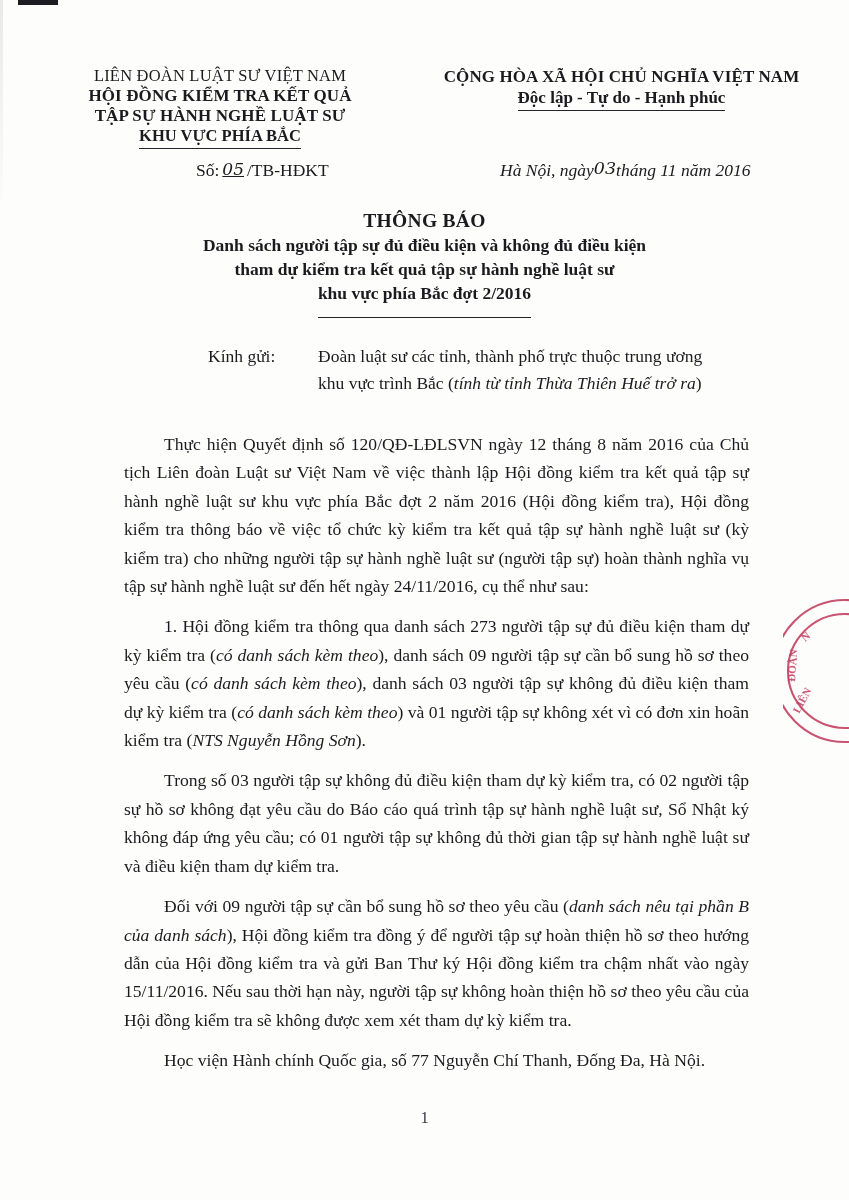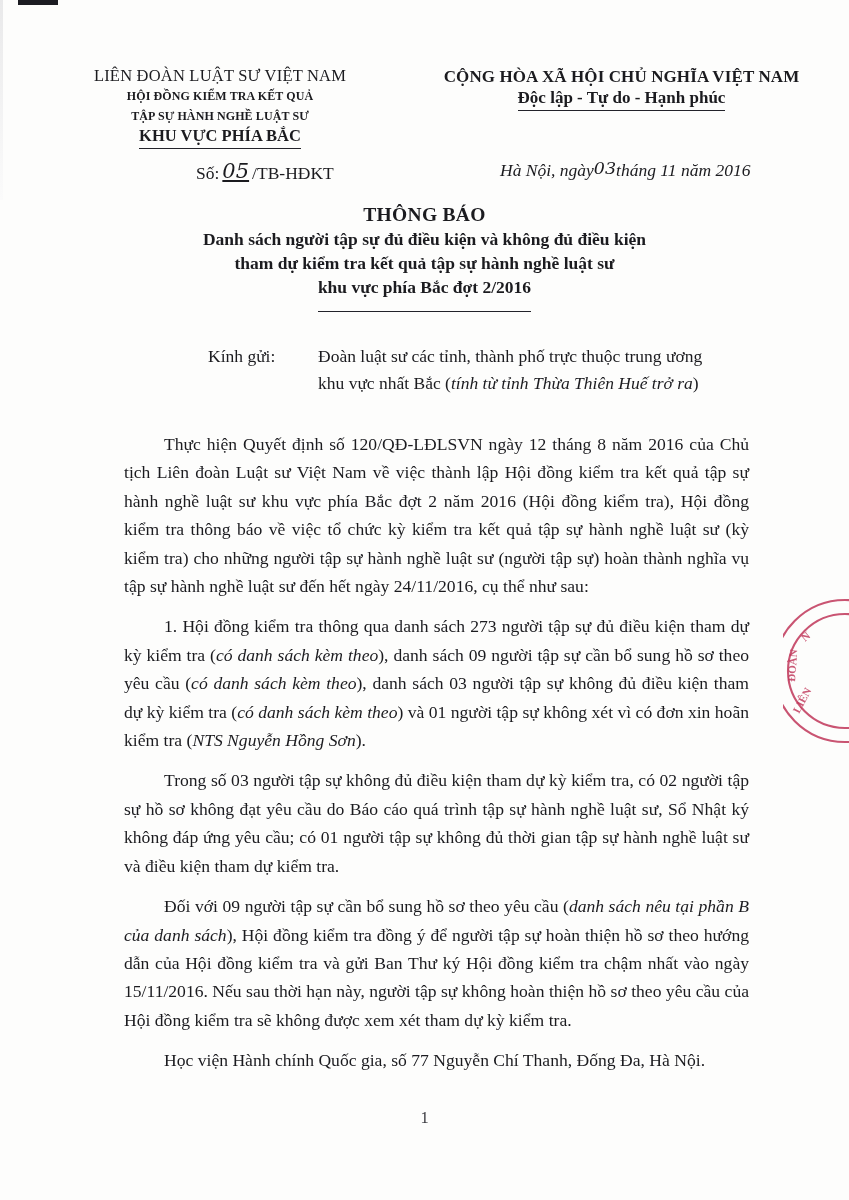--- a/index.html
+++ b/index.html
@@ -53,21 +53,21 @@
     padding-right: 26px;
   }
   .org-line1 {
     font-size: 16.5px;
     letter-spacing: .2px;
     line-height: 20px;
     white-space: nowrap;
   }
   .org-bold {
     font-weight: bold;
-    font-size: 12px;
+    font-size: 17px;
     line-height: 20px;
     letter-spacing: .1px;
     white-space: nowrap;
   }
   .org-underline-wrap {
     display: flex;
     justify-content: center;
   }
   .org-last {
     font-weight: bold;
@@ -98,21 +98,21 @@
   .numline {
     position: absolute;
     top: 160px;
     left: 196px;
     font-size: 17.5px;
     white-space: nowrap;
   }
   .hand {
     font-family: "DejaVu Serif", "Liberation Serif", serif;
     font-style: italic;
-    font-size: 21px;
+    font-size: 17px;
     letter-spacing: 0px;
     position: relative;
     top: -1px;
     padding: 0 3px;
     text-decoration: underline;
   }
   .dateline {
     position: absolute;
     top: 160px;
     left: 500px;
@@ -123,21 +123,21 @@
   .hand-date {
     font-family: "DejaVu Serif", "Liberation Serif", serif;
     font-style: italic;
     position: relative;
     top: -2px;
   }
 
   
   .titleblock {
     position: absolute;
-    top: 202px;
+    top: 208px;
     left: 0;
     width: 849px;
     text-align: center;
   }
   .t-main {
     font-weight: bold;
     font-size: 19.5px;
     line-height: 25px;
     letter-spacing: .3px;
   }
@@ -261,21 +261,21 @@
     <div class="t-sub">tham dự kiểm tra kết quả tập sự hành nghề luật sư</div>
     <div>
       <span class="t-sub-last">khu vực phía Bắc đợt 2/2016</span>
     </div>
   </div>
 
   <div class="kinhgui">
     <div class="kg-label">Kính gửi:</div>
     <div class="kg-body">
       <div>Đoàn luật sư các tỉnh, thành phố trực thuộc trung ương</div>
-      <div><span>khu vực nhất Bắc (</span><i>tính từ tỉnh Thừa Thiên Huế trở ra</i><span>)</span></div>
+      <div><span>khu vực trình Bắc (</span><i>tính từ tỉnh Thừa Thiên Huế trở ra</i><span>)</span></div>
     </div>
   </div>
 
   <div class="body">
 
     <p>Thực hiện Quyết định số 120/QĐ-LĐLSVN ngày 12 tháng 8 năm 2016 của Chủ tịch Liên đoàn Luật sư Việt Nam về việc thành lập Hội đồng kiểm tra kết quả tập sự hành nghề luật sư khu vực phía Bắc đợt 2 năm 2016 (Hội đồng kiểm tra), Hội đồng kiểm tra thông báo về việc tổ chức kỳ kiểm tra kết quả tập sự hành nghề luật sư (kỳ kiểm tra) cho những người tập sự hành nghề luật sư (người tập sự) hoàn thành nghĩa vụ tập sự hành nghề luật sư đến hết ngày 24/11/2016, cụ thể như sau:</p>
 
     <p><span>1. Hội đồng kiểm tra thông qua danh sách 273 người tập sự đủ điều kiện tham dự kỳ kiểm tra (</span><i>có danh sách kèm theo</i><span>), danh sách 09 người tập sự cần bổ sung hồ sơ theo yêu cầu (</span><i>có danh sách kèm theo</i><span>), danh sách 03 người tập sự không đủ điều kiện tham dự kỳ kiểm tra (</span><i>có danh sách kèm theo</i><span>) và 01 người tập sự không xét vì có đơn xin hoãn kiểm tra (</span><i>NTS Nguyễn Hồng Sơn</i><span>).</span></p>
 
     <p>Trong số 03 người tập sự không đủ điều kiện tham dự kỳ kiểm tra, có 02 người tập sự hồ sơ không đạt yêu cầu do Báo cáo quá trình tập sự hành nghề luật sư, Sổ Nhật ký không đáp ứng yêu cầu; có 01 người tập sự không đủ thời gian tập sự hành nghề luật sư và điều kiện tham dự kiểm tra.</p>

